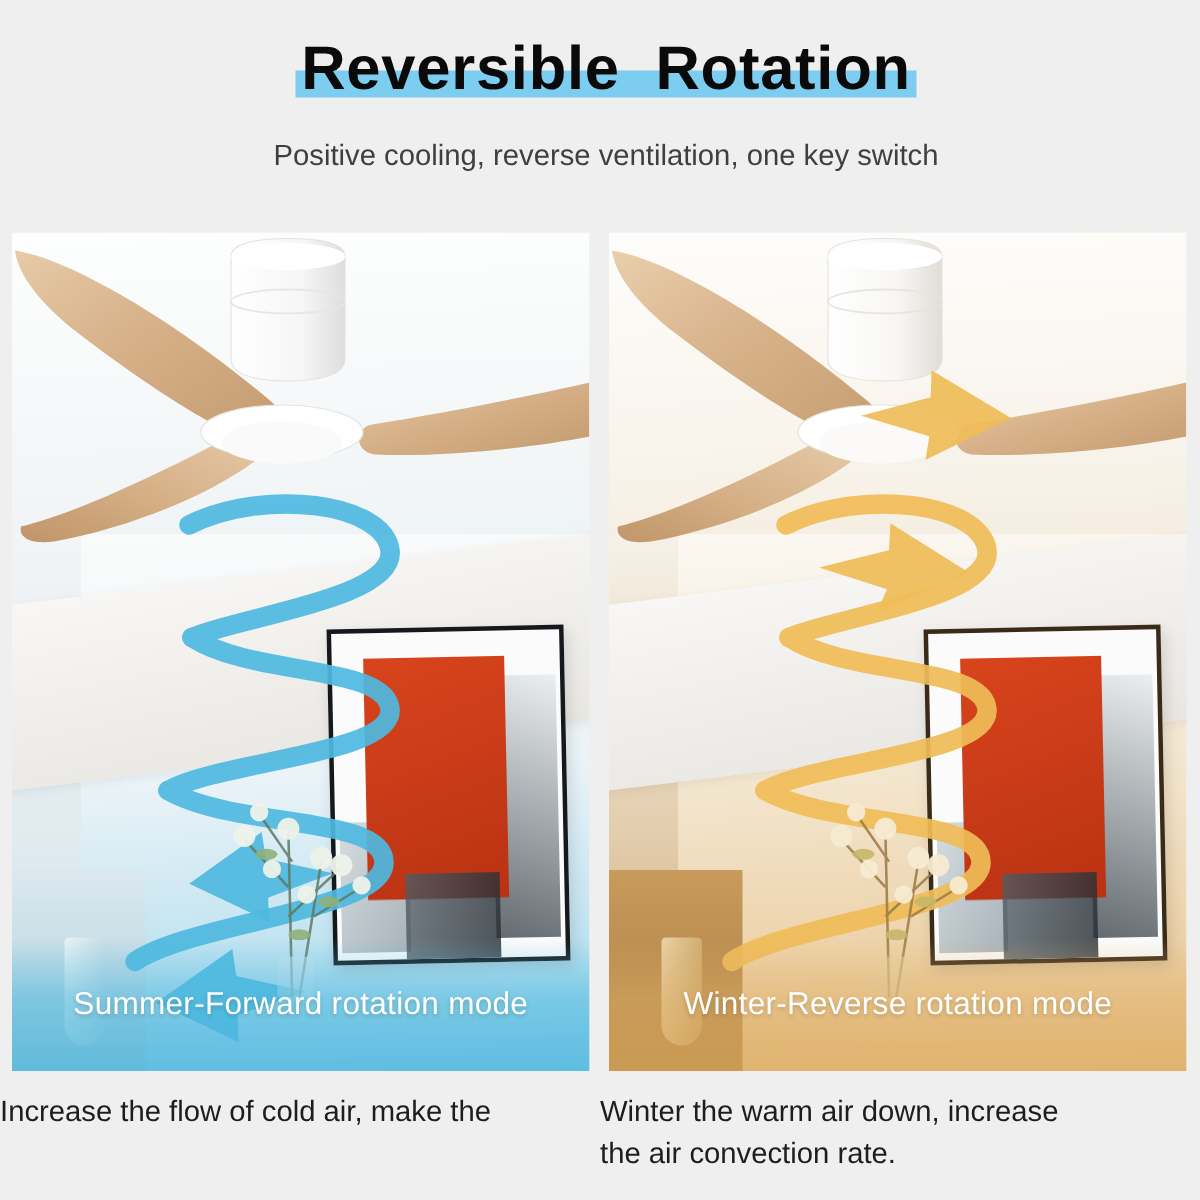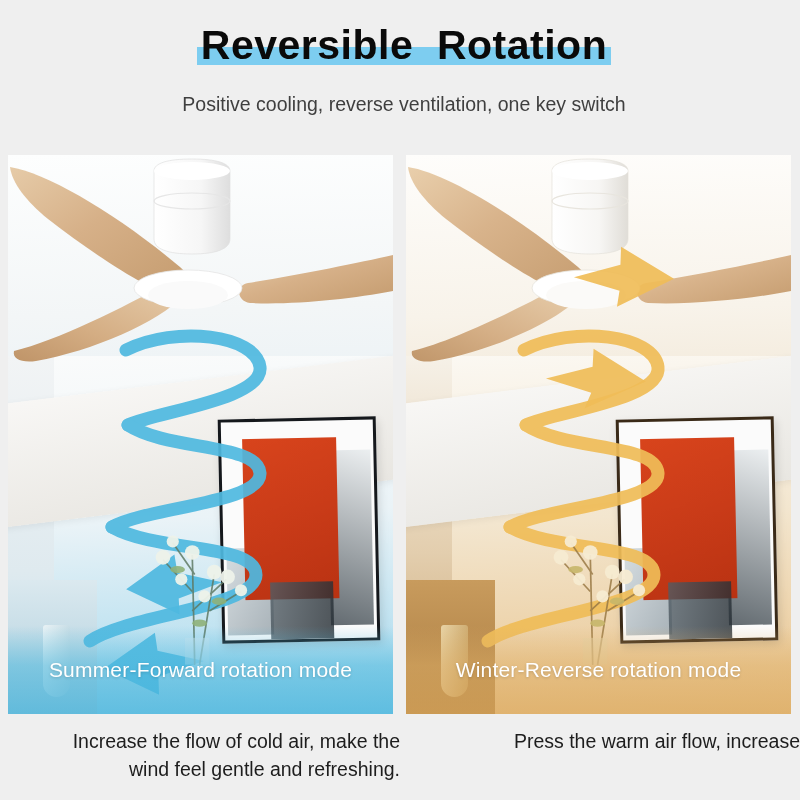--- a/index.html
+++ b/index.html
@@ -197,21 +197,21 @@
   
   .footers {
     position: absolute;
     top: 728px;
     left: 0;
     width: 800px;
     display: flex;
   }
   .footer-col {
     width: 400px;
-    text-align: right;
+    text-align: left;
     font-size: 19.5px;
     color: #1d1d1d;
     line-height: 1.42;
   }
   .footer-col div { white-space: pre; }
 </style>
 </head>
 <body>
 
 <div class="header">
@@ -406,18 +406,18 @@
 
     <div class="caption-band">
       <span class="caption-text">Winter-Reverse rotation mode</span>
     </div>
   </div>
 </div>
 
 <div class="footers">
   <div class="footer-col">
     <div>Increase the flow of cold air, make the</div>
-    <div>wind feel gentle and refreshing.</div>
   </div>
   <div class="footer-col">
-    <div>Press the warm air flow, increase</div>
+    <div>Winter the warm air down, increase</div>
+    <div>the air convection rate.</div>
   </div>
 </div>
 
 </body></html>

